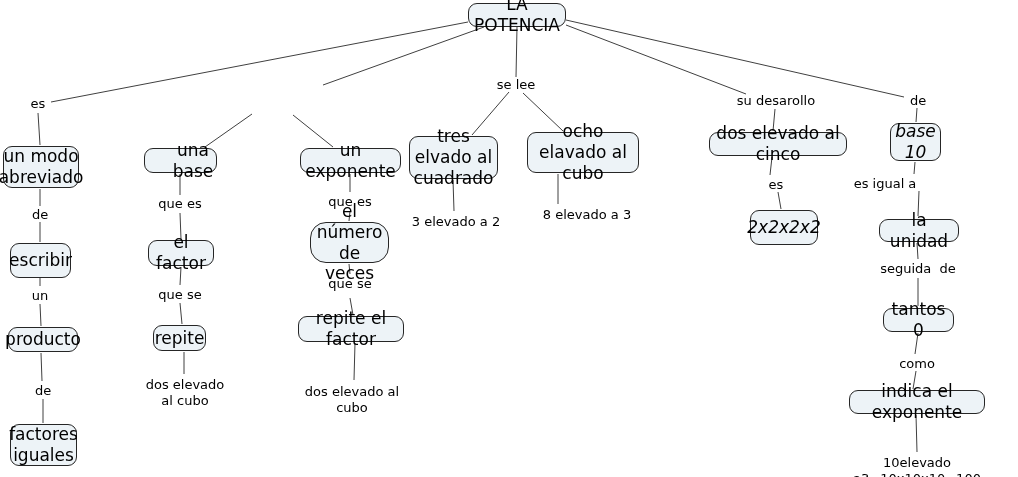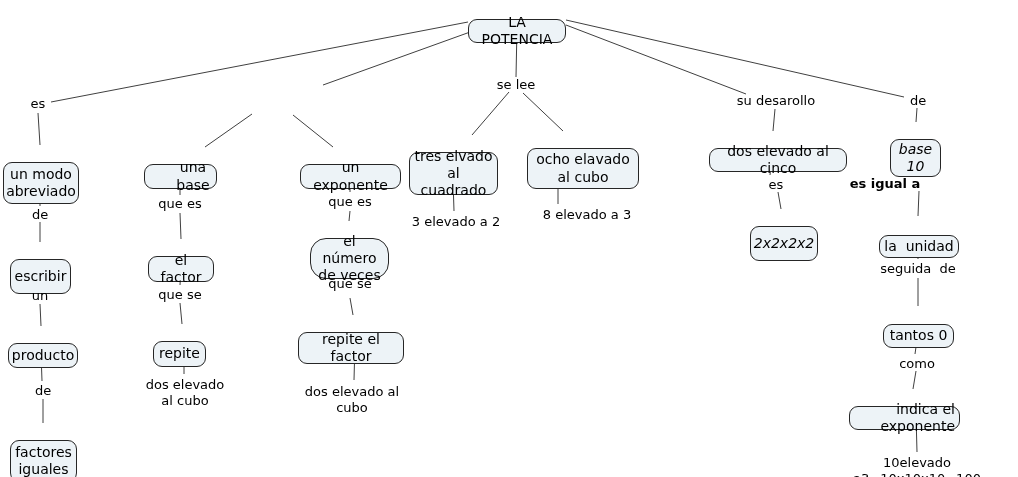--- a/index.html
+++ b/index.html
@@ -11,24 +11,23 @@
   }
   .canvas { position:absolute; left:0; top:0; width:1018px; height:477px; }
   svg.lines { position:absolute; left:0; top:0; pointer-events:none; }
   .box {
     position:absolute; box-sizing:border-box;
     display:flex; align-items:center; justify-content:center;
     text-align:center;
     background:#edf3f7;
     border:1px solid #262626;
     border-radius:9px;
-    font-size:14px; line-height:1.22; color:#000;
+    font-size:17px; line-height:1.22; color:#000;
     white-space:pre-wrap;
     padding:1px 4px;
-    margin-top:16px;
   }
   .lbl {
     position:absolute; transform:translateX(-50%);
     text-align:center;
     font-size:13px; line-height:1.22; color:#000;
     white-space:pre-wrap;
   }
 </style>
 </head>
 <body>
@@ -103,37 +102,37 @@
   <div class="lbl" style="left:180px;top:196px;">que es</div>
   <div class="box" style="left:148px;top:240px;width:66px;height:26px;">el factor</div>
   <div class="lbl" style="left:180px;top:287px;">que se</div>
   <div class="box" style="left:153px;top:325px;width:53px;height:26px;">repite</div>
   <div class="lbl" style="left:185px;top:377px;width:86px;">dos elevado al cubo</div>
 
   <div class="box" style="left:300px;top:148px;width:101px;height:25px;">un exponente</div>
   <div class="lbl" style="left:350px;top:194px;">que es</div>
   <div class="box" style="left:310px;top:222px;width:79px;height:41px;border-radius:16px;">el número de veces</div>
   <div class="lbl" style="left:350px;top:276px;">que se</div>
-  <div class="box" style="left:298px;top:316px;width:106px;height:32px;">repite el factor</div>
+  <div class="box" style="left:298px;top:316px;width:106px;height:26px;">repite el factor</div>
   <div class="lbl" style="left:352px;top:384px;width:104px;">dos elevado al cubo</div>
 
   <div class="lbl" style="left:516px;top:77px;">se lee</div>
   <div class="box" style="left:409px;top:136px;width:89px;height:43px;">tres elvado al cuadrado</div>
   <div class="box" style="left:527px;top:132px;width:112px;height:41px;">ocho elavado al cubo</div>
   <div class="lbl" style="left:456px;top:214px;">3 elevado a 2</div>
   <div class="lbl" style="left:587px;top:207px;">8 elevado a 3</div>
 
   <div class="lbl" style="left:776px;top:93px;">su desarollo</div>
   <div class="box" style="left:709px;top:132px;width:138px;height:24px;">dos elevado al cinco</div>
   <div class="lbl" style="left:776px;top:177px;">es</div>
   <div class="box" style="left:750px;top:210px;width:68px;height:35px;font-style:italic;">2x2x2x2</div>
 
   <div class="lbl" style="left:918px;top:93px;">de</div>
   <div class="box" style="left:890px;top:123px;width:51px;height:38px;font-style:italic;">base 10</div>
-  <div class="lbl" style="left:885px;top:176px;font-weight:bold;">es igual a</div>
+  <div class="lbl" style="left:885px;top:176px;">es igual a</div>
   <div class="box" style="left:879px;top:219px;width:80px;height:23px;">la  unidad</div>
   <div class="lbl" style="left:918px;top:261px;">seguida  de</div>
   <div class="box" style="left:883px;top:308px;width:71px;height:24px;">tantos 0</div>
   <div class="lbl" style="left:917px;top:356px;">como</div>
-  <div class="box" style="left:849px;top:390px;width:111px;height:24px;text-align:right;">indica el exponente</div>
+  <div class="box" style="left:849px;top:390px;width:136px;height:24px;">indica el exponente</div>
   <div class="lbl" style="left:917px;top:455px;">10elevado a3=10x10x10=100</div>
 
 </div>
 
 </body></html>

